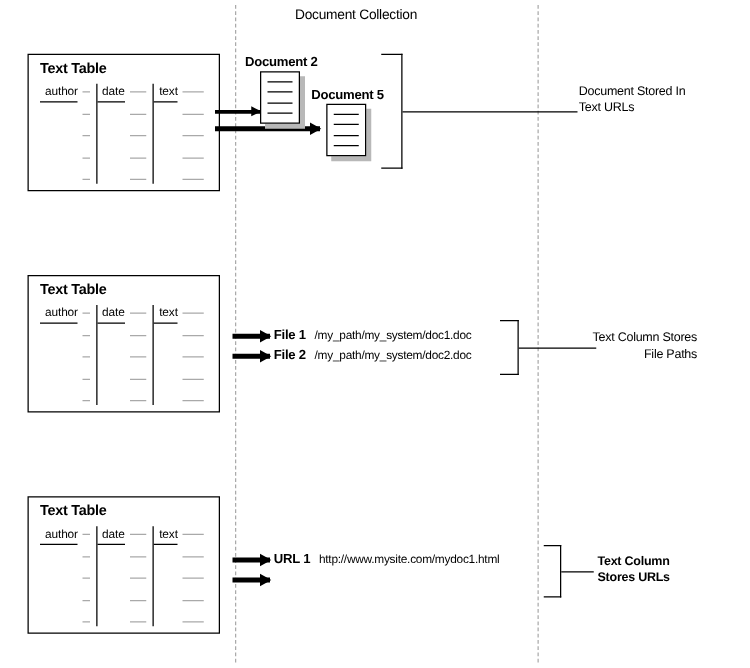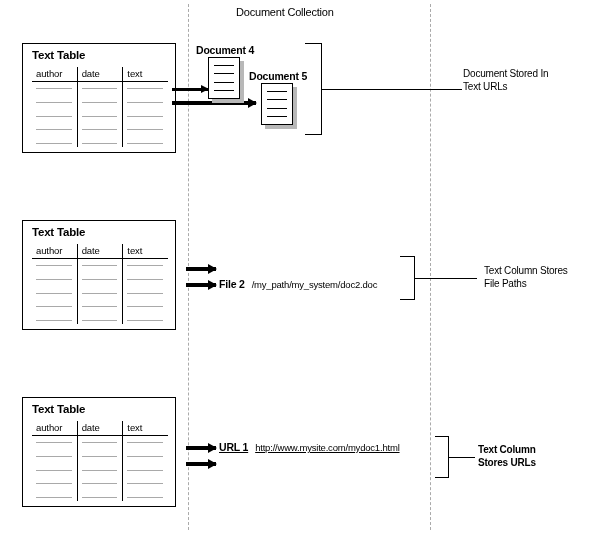--- a/index.html
+++ b/index.html
@@ -65,21 +65,21 @@
     left: 9px;
     top: 23px;
     width: 136px;
     height: 80px;
     display: flex;
   }
   .tt-col {
     position: relative;
     flex: 1 1 0;
     display: flex;
-    flex-direction: column;
+    flex-direction: row;
   }
   .tt-col + .tt-col { border-left: 1.2px solid #000000; }
   .tt-col-head {
     font-size: 9.5px;
     letter-spacing: -0.1px;
     padding-left: 4px;
     height: 14px;
     line-height: 13px;
     border-bottom: 1.2px solid #000000;
     white-space: nowrap;
@@ -258,21 +258,21 @@
 
   <div class="arrow thin" style="left:172px; top:88px; width:36px;">
     <div class="shaft"></div>
       <div class="head"></div>
   </div>
   <div class="arrow thick" style="left:172px; top:101px; width:84px;">
     <div class="shaft"></div>
       <div class="head"></div>
   </div>
 
-  <div class="doc-label" style="left:196px; top:44px;">Document 4</div>
+  <div class="doc-label" style="left:196px; top:44px;">Document 2</div>
   <div class="doc-icon" style="left:208px; top:57px;">
     <div class="shadow"></div>
     <div class="page">
         <i></i>
         <i></i>
         <i></i>
         <i></i>
       </div>
   </div>
 
@@ -330,27 +330,30 @@
 
   <div class="arrow thick" style="left:186px; top:267px; width:30px;">
     <div class="shaft"></div>
       <div class="head"></div>
   </div>
   <div class="arrow thick" style="left:186px; top:283px; width:30px;">
     <div class="shaft"></div>
       <div class="head"></div>
   </div>
 
+  <div class="item-row" style="left:219px; top:262px;">
+    <span class="item-key">File 1</span><span class="item-val">/my_path/my_system/doc1.doc</span>
+  </div>
   <div class="item-row" style="left:219px; top:278px;text-align:right;">
     <span class="item-key">File 2</span><span class="item-val">/my_path/my_system/doc2.doc</span>
   </div>
 
   <div class="bracket" style="left:400px; top:256px; width:15px; height:44px;"></div>
   <div class="leader" style="left:415px; top:278px; width:62px;"></div>
-  <div class="annotation" style="left:484px; top:265px;">Text Column Stores
+  <div class="annotation" style="left:474px; top:265px;text-align:right;">Text Column Stores
 File Paths</div>
 
   <div class="text-table" style="top:397px;">
     <div class="tt-title">Text Table</div>
     <div class="tt-cols">
       <div class="tt-col">
         <div class="tt-col-head">author</div>
         <div class="tt-rows">
           <div class="tt-row-line"></div>
           <div class="tt-row-line"></div>
@@ -384,21 +387,21 @@
 
   <div class="arrow thick" style="left:186px; top:446px; width:30px;">
     <div class="shaft"></div>
       <div class="head"></div>
   </div>
   <div class="arrow thick" style="left:186px; top:462px; width:30px;">
     <div class="shaft"></div>
       <div class="head"></div>
   </div>
 
-  <div class="item-row" style="left:219px; top:441px;text-decoration:underline;">
+  <div class="item-row" style="left:219px; top:441px;">
     <span class="item-key">URL 1</span><span class="item-val">http://www.mysite.com/mydoc1.html</span>
   </div>
 
   <div class="bracket" style="left:435px; top:436px; width:14px; height:42px;"></div>
   <div class="leader" style="left:449px; top:457px; width:26px;"></div>
   <div class="annotation" style="left:478px; top:444px;font-weight:bold;">Text Column
 Stores URLs</div>
 
 </div>
 

